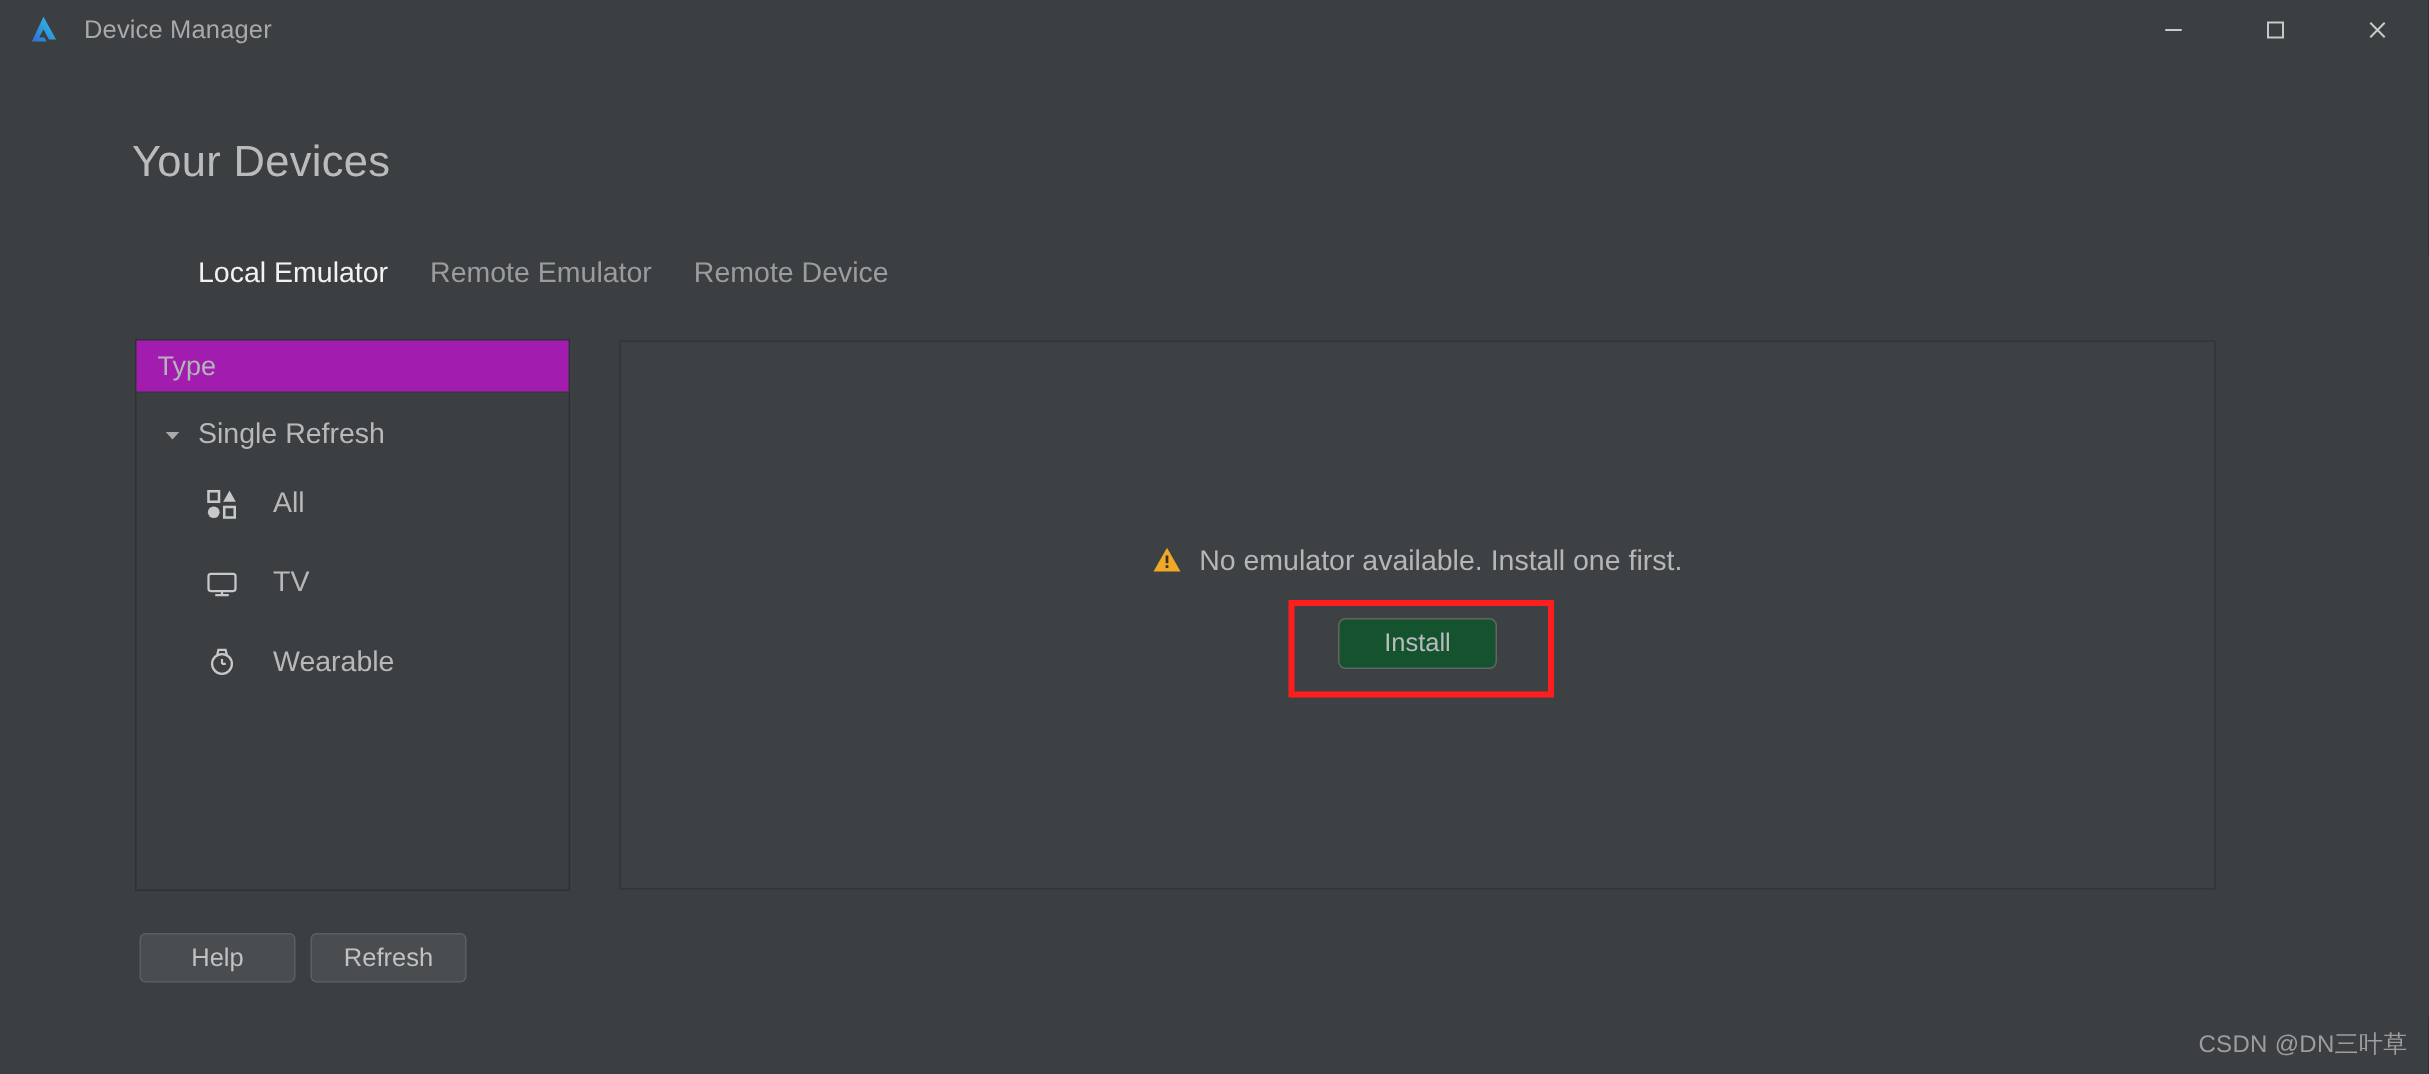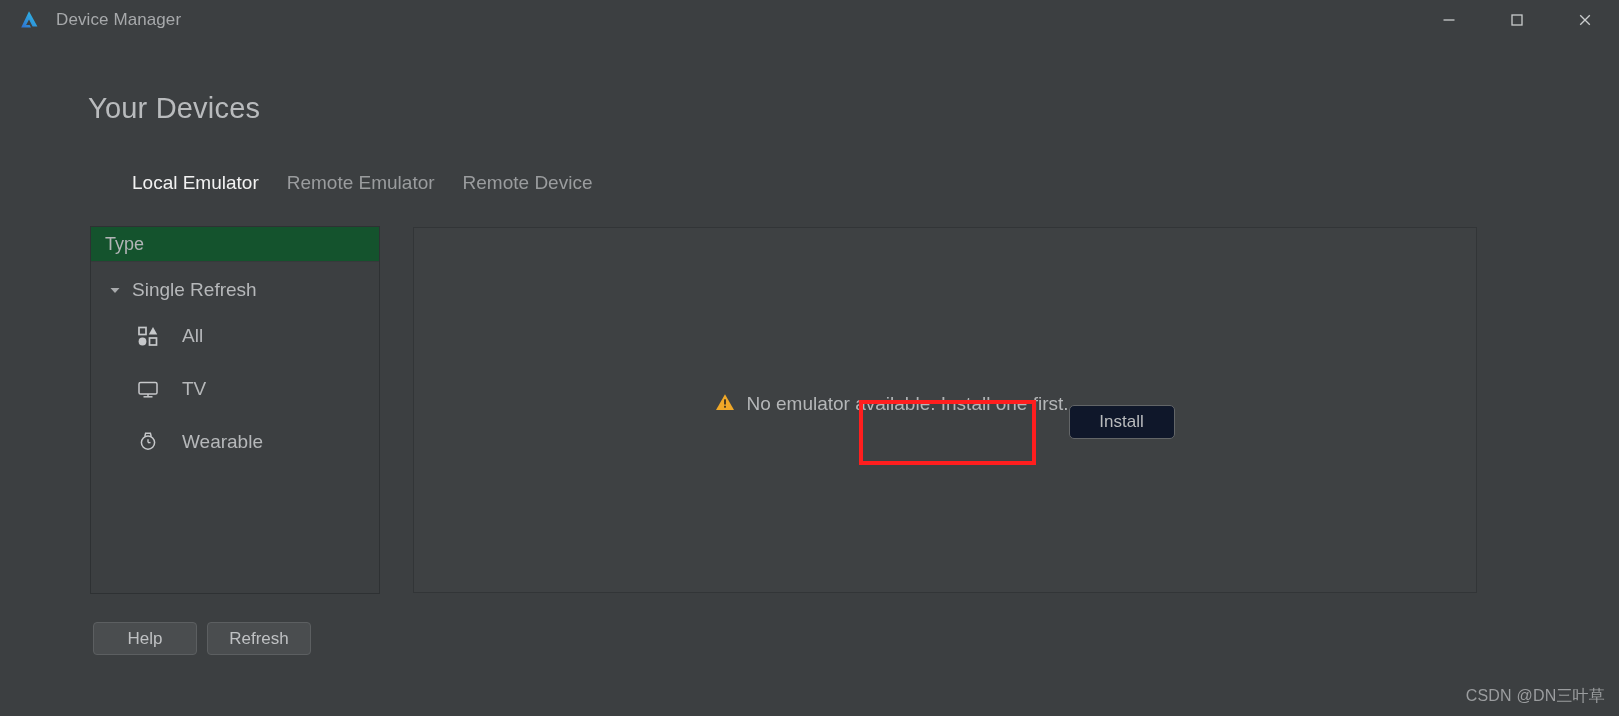--- a/index.html
+++ b/index.html
@@ -93,21 +93,21 @@
     width: 290px;
     height: 368px;
     border: 1px solid #2e3133;
     box-sizing: border-box;
     background: #3c3f41;
     display: flex;
     flex-direction: column;
   }
   .sidebar-header {
     height: 35px;
-    background: #14532d;
+    background: #a21caf;
     border-bottom: 1px solid #37393b;
     display: flex;
     align-items: center;
     padding-left: 14px;
     box-sizing: border-box;
   }
   .sidebar-header-label {
     font-size: 18px;
     color: #b2b4b6;
   }
@@ -184,42 +184,42 @@
   
   .main-panel {
     position: absolute;
     left: 413px; top: 227px;
     width: 1064px;
     height: 366px;
     border: 1px solid #323537;
     background: #3e4143;
     box-sizing: border-box;
     display: flex;
-    flex-direction: row;
+    flex-direction: column;
     align-items: center;
     justify-content: center;
   }
   .empty-msg {
     display: flex;
     align-items: center;
     gap: 11px;
     margin-top: -12px;
   }
   .empty-text {
     font-size: 19px;
     color: #b4b6b8;
   }
   .install-wrap {
     position: relative;
     margin-top: 24px;
   }
   .install-btn {
     width: 106px;
     height: 34px;
-    background: #0f172a;
+    background: #14532d;
     border: 1px solid #626567;
     border-radius: 5px;
     color: #b9bbbd;
     font-size: 17px;
     font-family: "Liberation Sans", sans-serif;
     display: flex;
     align-items: center;
     justify-content: center;
     cursor: default;
     box-sizing: border-box;

